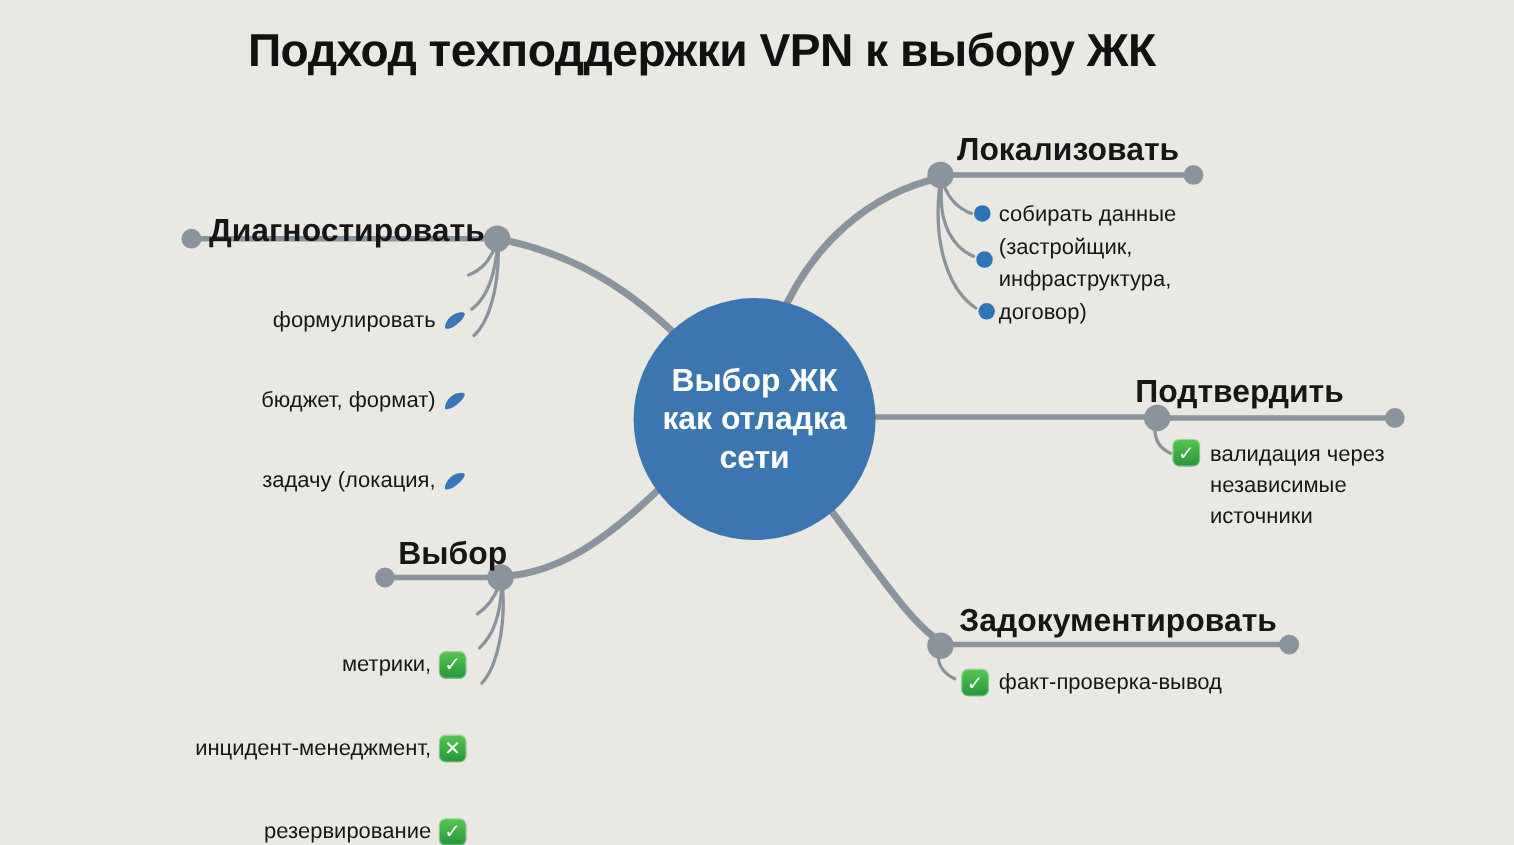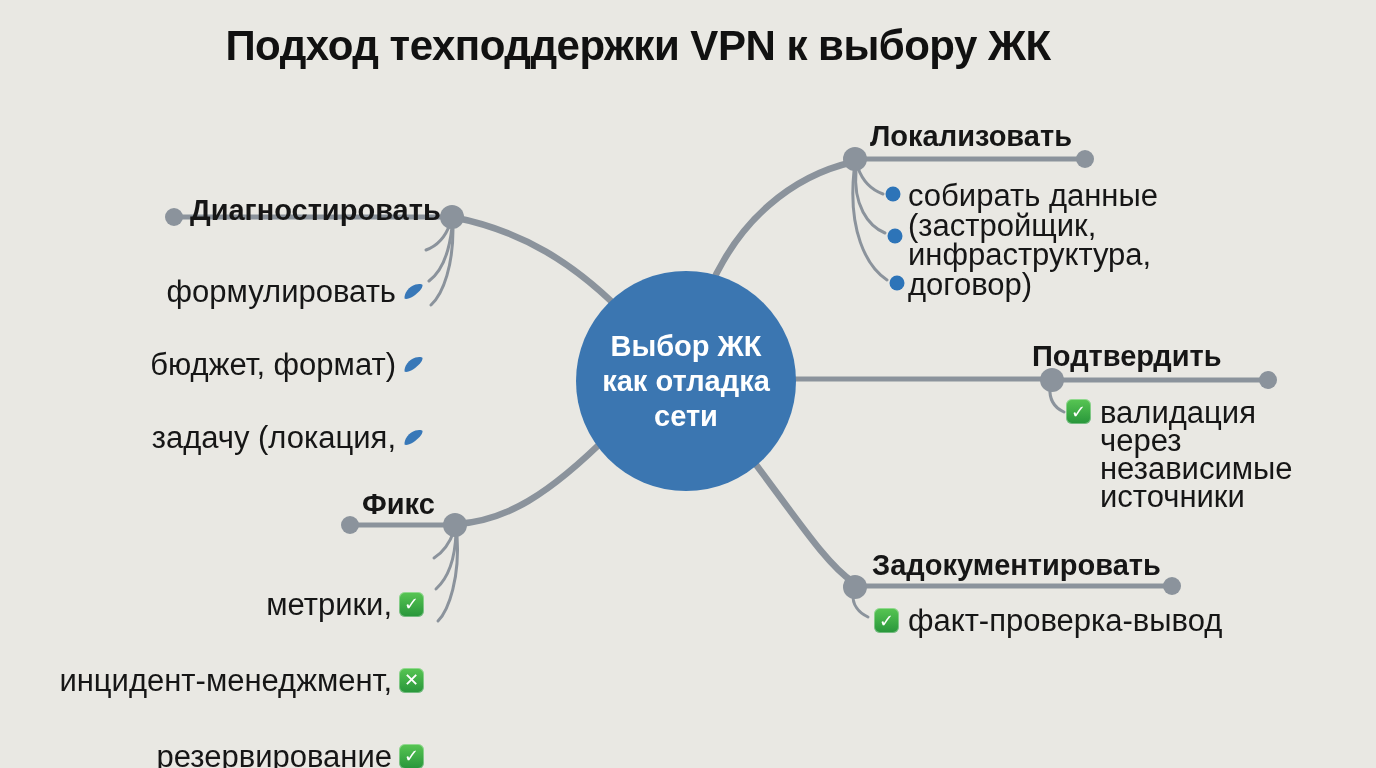--- a/index.html
+++ b/index.html
@@ -28,21 +28,21 @@
 
   .title{position:absolute;left:0;right:0;top:22px;text-align:center;font-size:42px;font-weight:700;
          letter-spacing:-0.5px;color:#111;z-index:3;}
 
   .center-node{position:absolute;left:576px;top:271px;width:220px;height:220px;border-radius:50%;
                background:var(--center-blue);z-index:2;display:flex;align-items:center;justify-content:center;}
   .center-label{color:var(--center-text);font-size:29px;font-weight:700;line-height:35px;text-align:center;white-space:pre-line;}
 
   .branch-label{position:absolute;font-size:29px;font-weight:700;z-index:3;white-space:nowrap;}
 
-  .item-text{font-size:31px;line-height:29px;color:var(--text-dark);}
+  .item-text{font-size:20px;line-height:29px;color:var(--text-dark);}
   .multiline{position:absolute;white-space:pre-line;z-index:3;}
 
   .row-list{position:absolute;z-index:3;}
   .row{display:flex;align-items:center;justify-content:flex-end;gap:7px;white-space:nowrap;margin-top:44px;}
   .row-29{height:29px;}
   .row-32{height:32px;}
 
   .check-icon{display:inline-flex;width:25px;height:25px;border-radius:6px;flex:0 0 25px;
               background:linear-gradient(180deg,var(--check-green-top),var(--check-green-bottom));
               align-items:center;justify-content:center;box-shadow:inset 0 0 0 1px rgba(255,255,255,.35);}
@@ -140,21 +140,21 @@
   <div class="branch-label" style="left:1032px;top:340px;">Подтвердить</div>
   <div class="inline-item" style="left:1066px;top:399px;">
     <span class="check-icon">
         <span>✓</span>
       </span>
     <span class="item-text" style="line-height:28px;">валидация через
 независимые
 источники</span>
   </div>
 
-  <div class="branch-label" style="left:362px;top:488px;">Фикс</div>
+  <div class="branch-label" style="left:362px;top:488px;">Выбор</div>
   <div class="row-list" style="left:100px;top:544px;width:324px;">
     <div class="row row-32">
       <span class="item-text">метрики,</span>
       <span class="check-icon">
           <span>✓</span>
         </span>
     </div>
     <div class="row row-32">
       <span class="item-text">инцидент-менеджмент,</span>
       <span class="check-icon">

